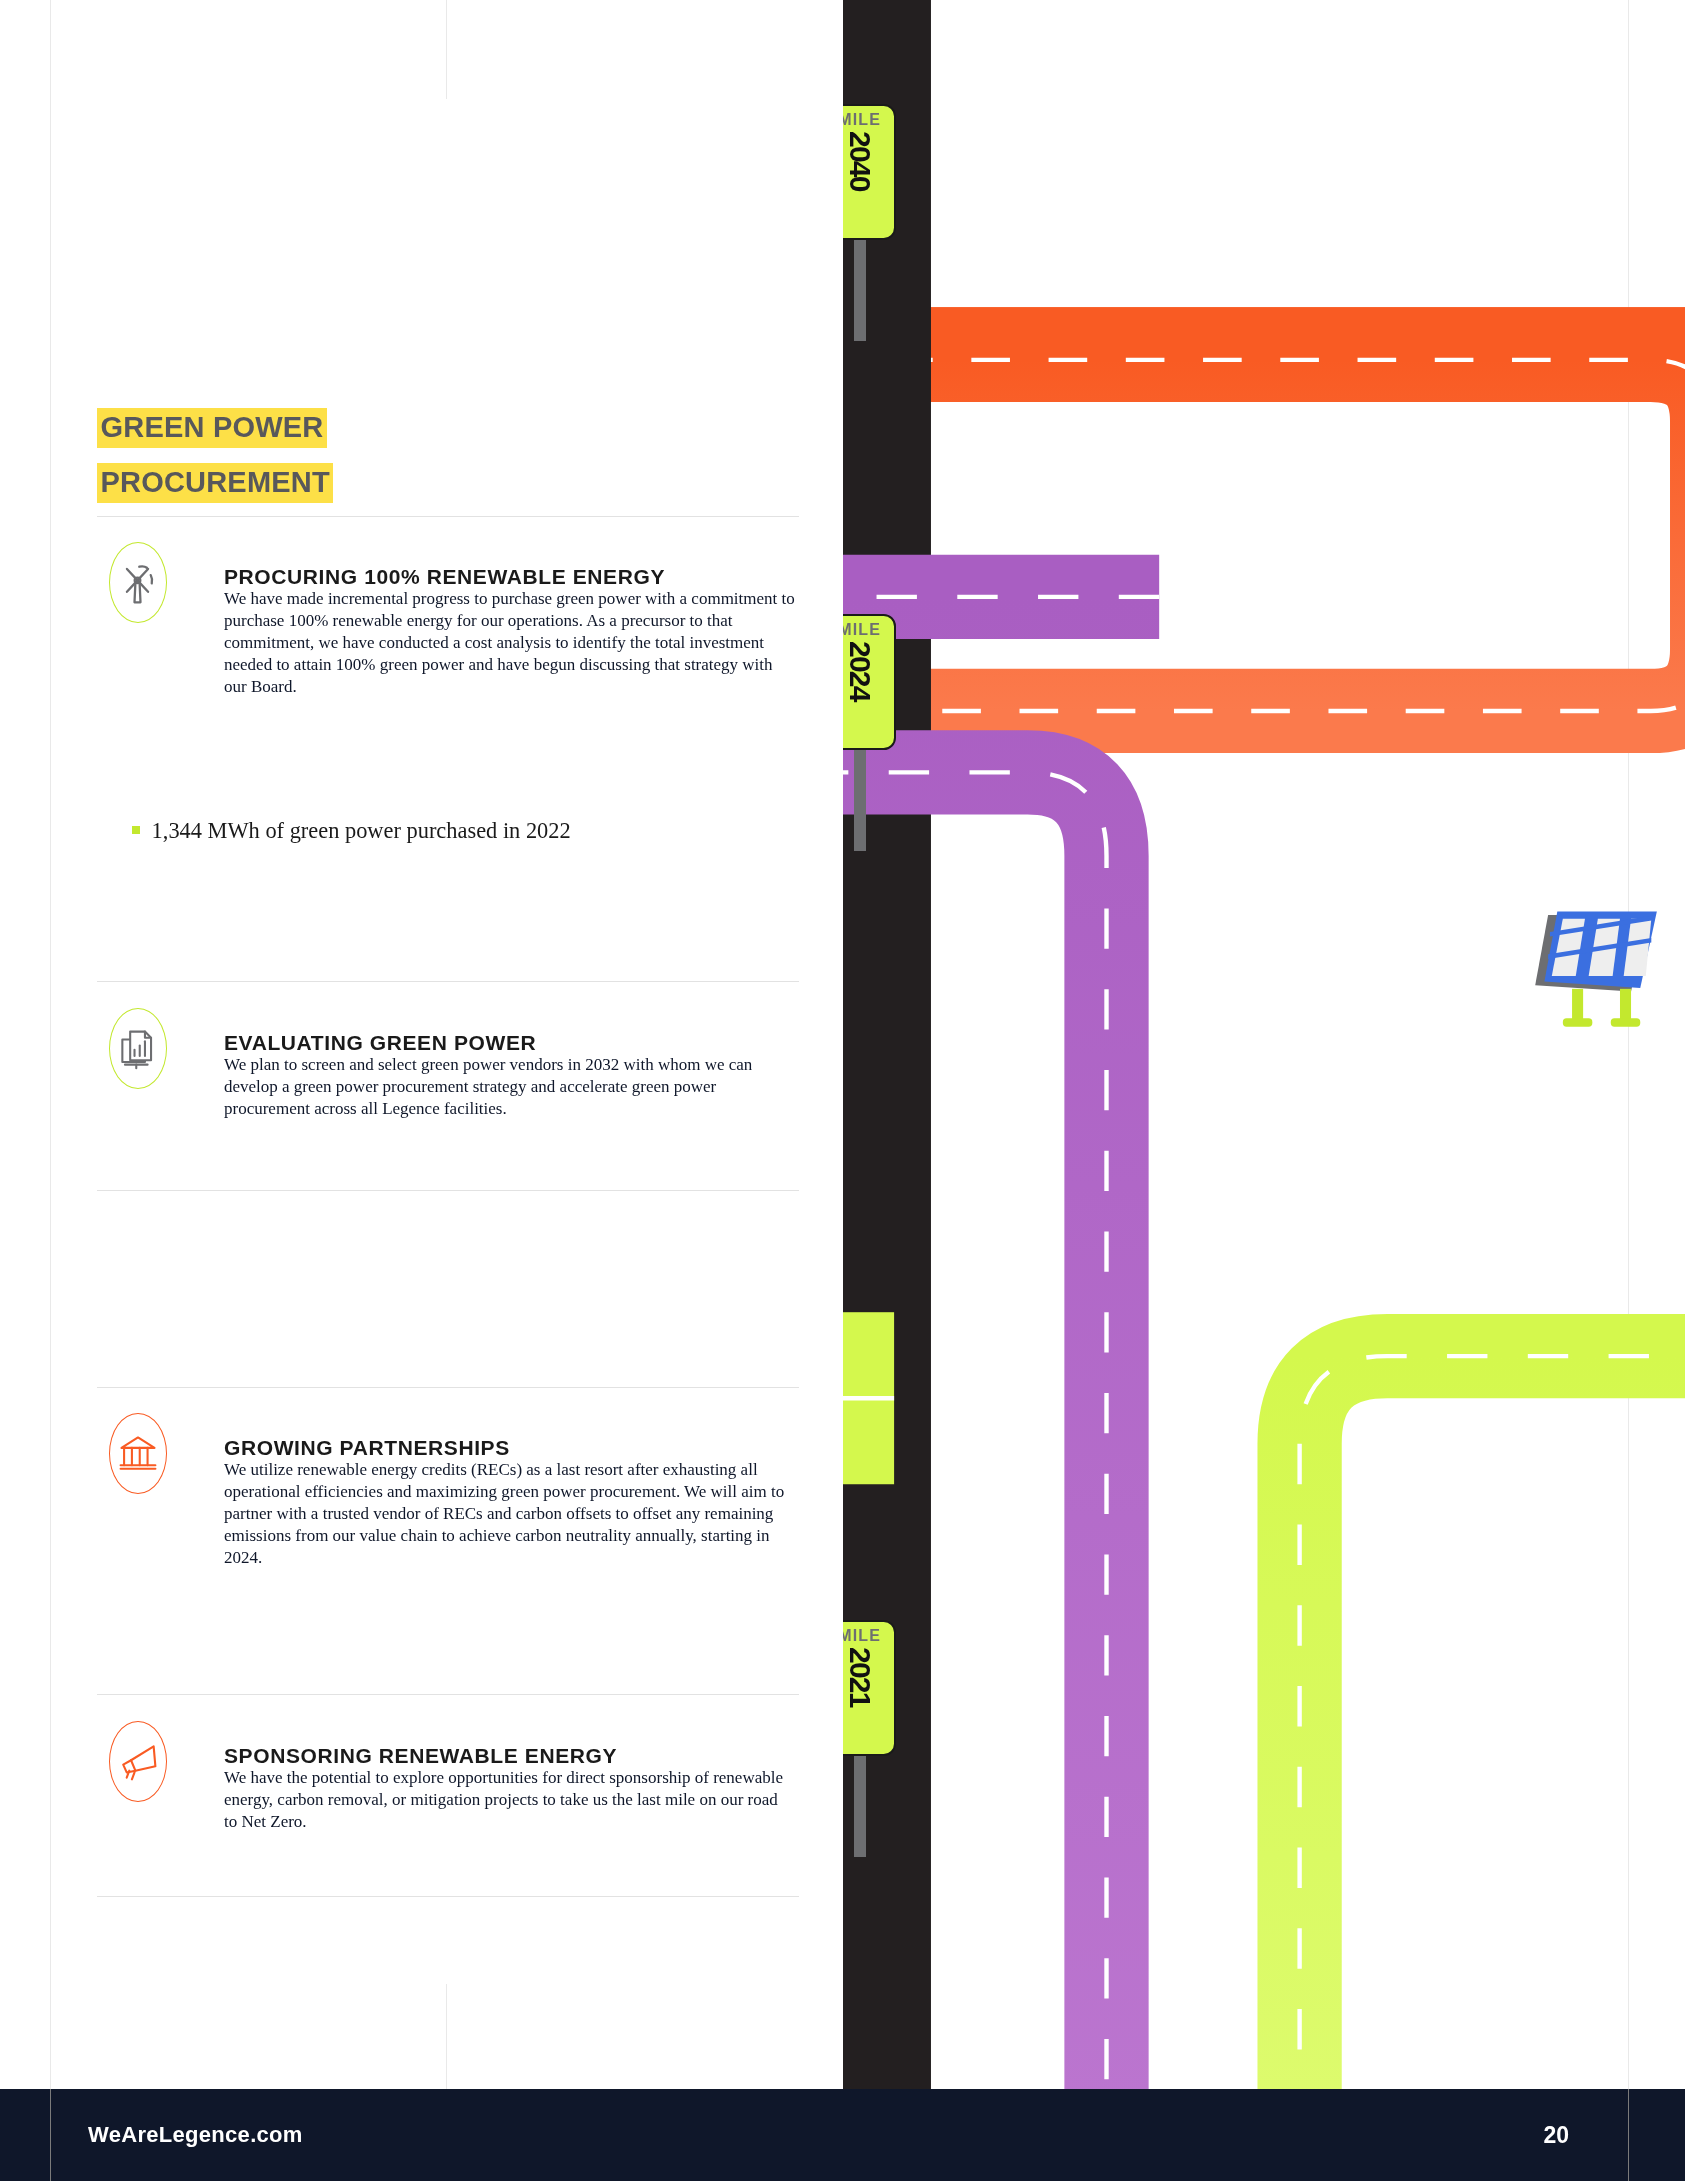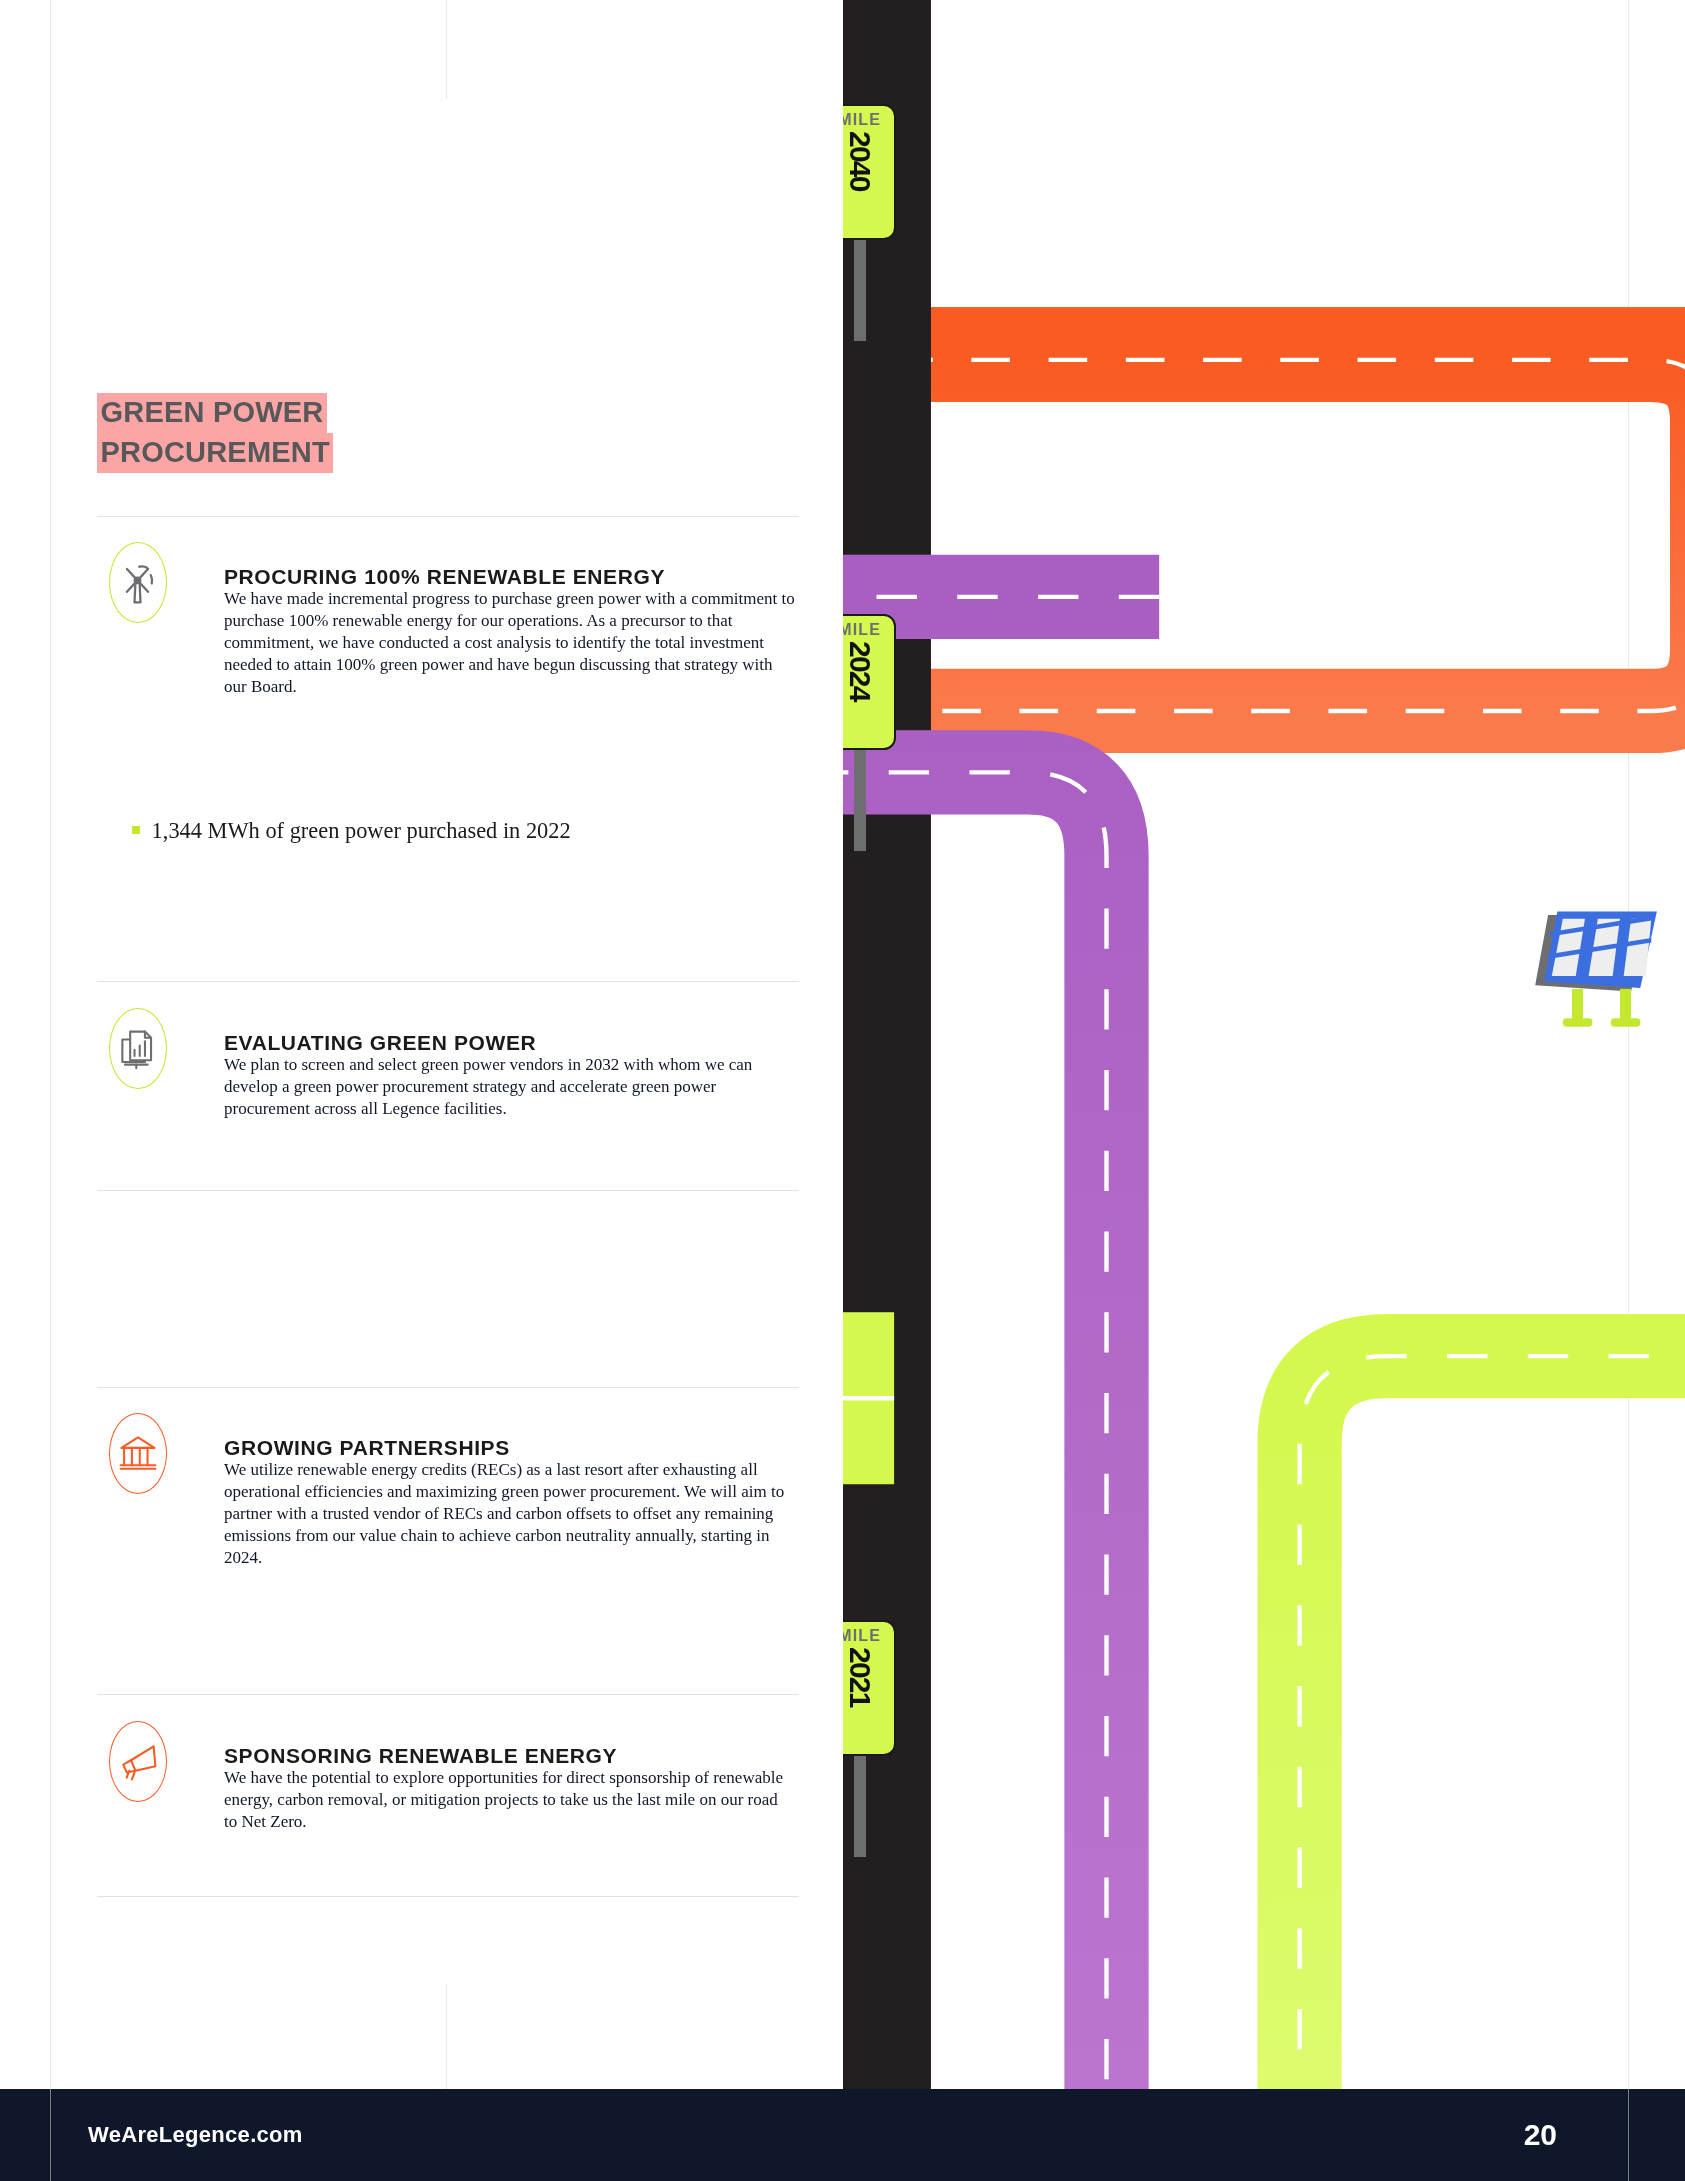--- a/index.html
+++ b/index.html
@@ -15,21 +15,21 @@
   
   .left-col { position:absolute; left:0; top:0; width:843px; height:2089px; }
 
   .section-head {
     position:absolute; left:97px;
     font-weight:bold; font-size:29px; letter-spacing:0.2px; line-height:1.22;
   }
   .section-head span {
     display:inline-block; padding:1.8px 3.5px 2.6px 3.5px;
   }
-  .head-green span { background:#fca5a5; color:#58585b; }
+  .head-green span { background:#fde047; color:#58585b;margin-top:15px; }
   .head-orange span { background:#f95b23; color:#ffffff; }
 
   .rule { position:absolute; left:97px; width:702px; height:0.9px; background:#e2e2e2; }
 
   .block { position:absolute; left:97px; width:720px; }
   .bicon {
     position:absolute; left:0; top:0; width:81px; height:81px;
     display:flex; align-items:center; justify-content:center;
   }
   .bicon .oval {
@@ -67,22 +67,22 @@
   
   .footer {
     position:absolute; left:0; bottom:0; width:1685px; height:92px;
     background:#0f172a; color:#ffffff;
   }
   .footer .site {
     position:absolute; left:88px; top:50%; transform:translateY(-50%);
     font-size:22px; font-weight:bold; letter-spacing:0.3px;
   }
   .footer .pageno {
-    position:absolute; right:128px; top:50%; transform:translateY(-50%);
-    font-size:30px; font-weight:bold;
+    position:absolute; right:116px; top:50%; transform:translateY(-50%);
+    font-size:23px; font-weight:bold;
   }
   .footer .fguide { position:absolute; top:0; height:92px; width:0.9px; background:#7b7b7b; }
 </style>
 </head>
 <body>
 
 <div class="guide" style="left:50px;  height:2089px;"></div>
 <div class="guide" style="left:446px; height:99px;"></div>
 <div class="guide" style="left:843px; height:99px;"></div>
 <div class="guide" style="left:1628px;height:2089px;"></div>

